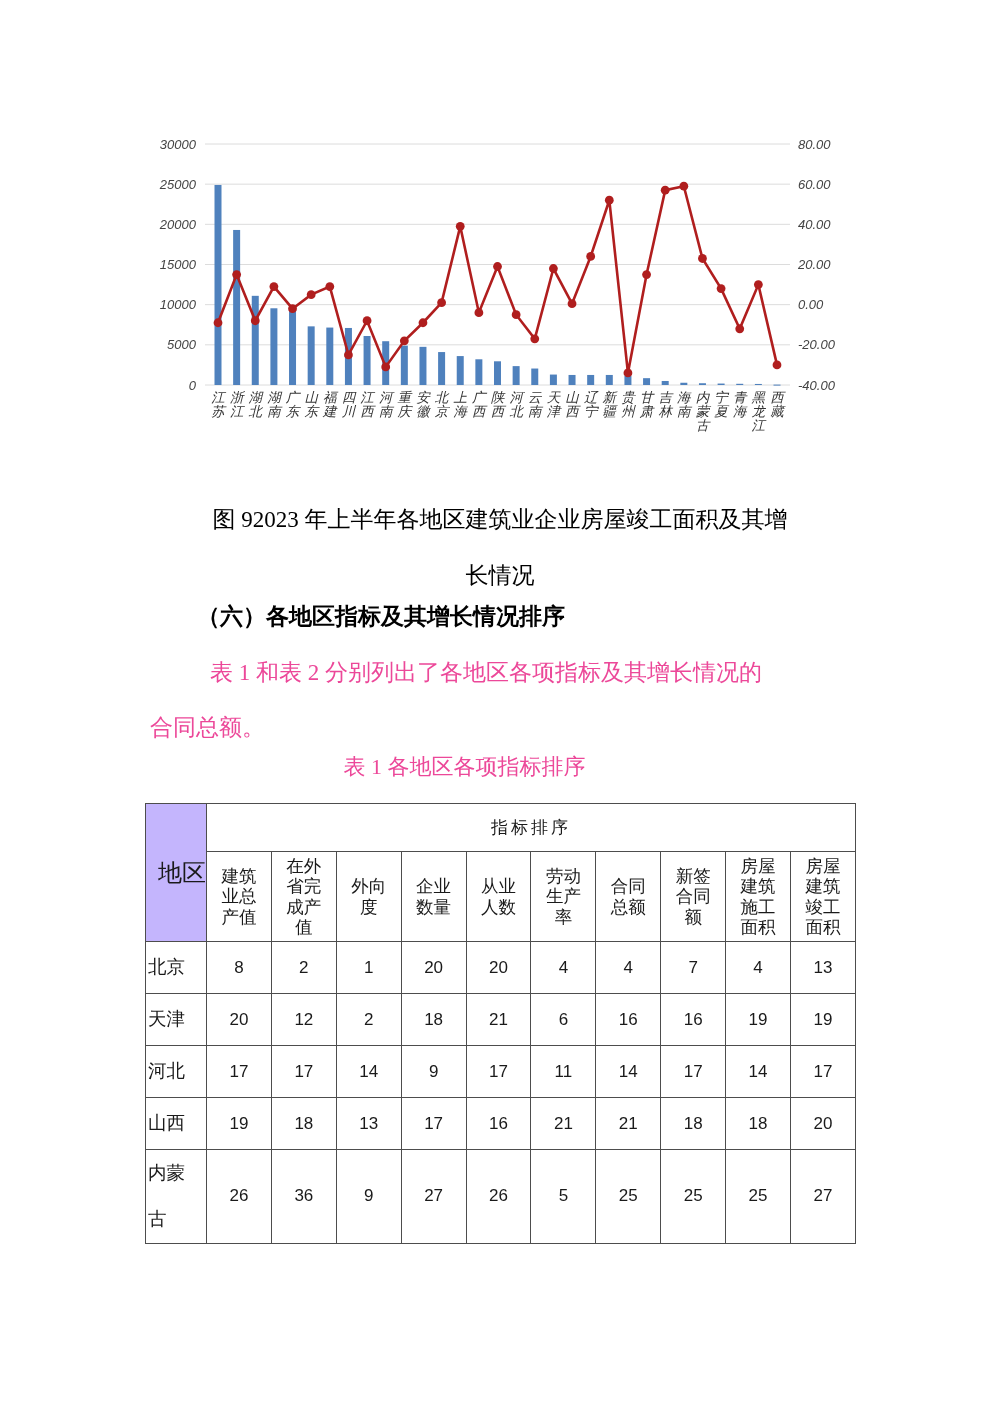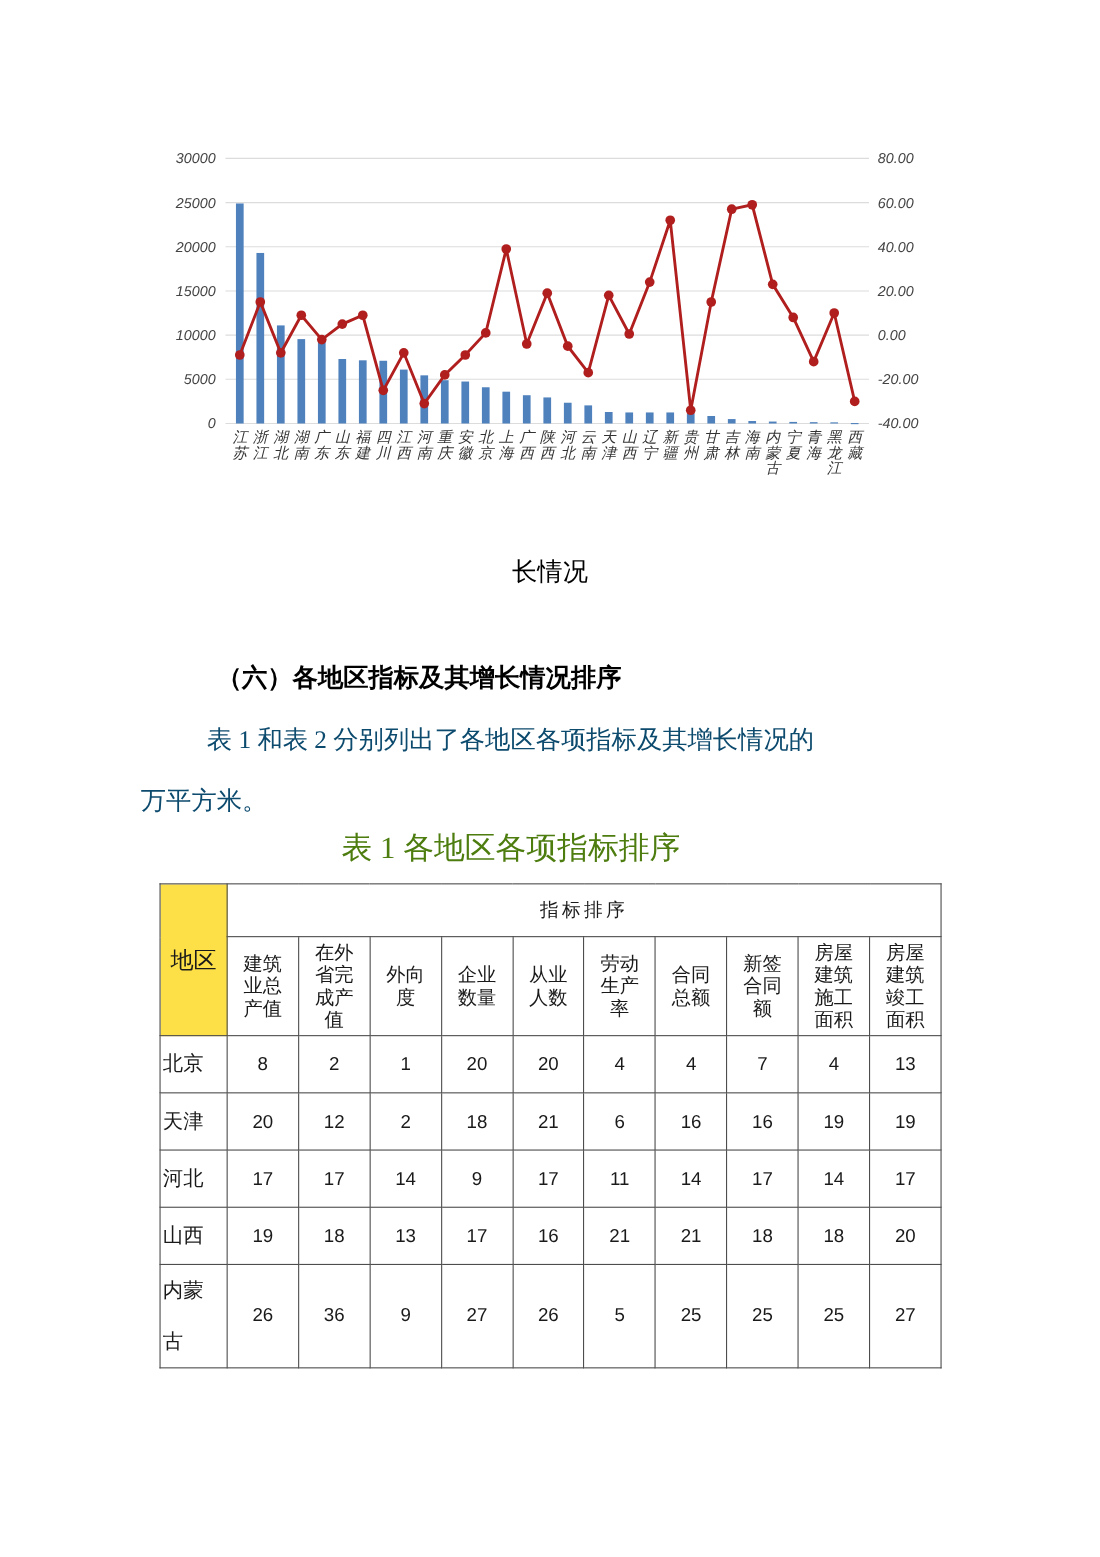--- a/index.html
+++ b/index.html
@@ -15,32 +15,32 @@
   .swatch-bar{display:inline-block;width:30px;height:11px;}
   .swatch-line{position:relative;display:inline-block;width:44px;height:3px;}
   .swatch-line .dot{position:absolute;left:50%;top:50%;transform:translate(-50%,-50%);
           width:11px;height:11px;border-radius:50%;}
 
   
   .caption{position:absolute;left:0;top:492px;width:1000px;text-align:center;
            font-size:23px;line-height:56px;color:#000;}
   .heading{position:absolute;left:197px;top:601px;margin:0;font-size:23px;font-weight:bold;
            font-family:"Liberation Sans",sans-serif;color:#000;}
-  .para{position:absolute;left:128px;top:645px;width:712px;font-size:23px;line-height:55px;color:#0c4a6e;}
+  .para{position:absolute;left:150px;top:645px;width:712px;font-size:23px;line-height:55px;color:#ec4899;}
   .para .indent{text-indent:60px;}
-  .table-title{position:absolute;left:0;top:752px;width:929px;text-align:center;font-size:28px;color:#4d7c0f;}
+  .table-title{position:absolute;left:0;top:752px;width:929px;text-align:center;font-size:22px;color:#ec4899;}
 
   
   table.rank{position:absolute;left:145px;top:803px;width:711px;border-collapse:collapse;
              table-layout:fixed;font-family:"Liberation Sans",sans-serif;color:#1a1a1a;
              text-align:center;}
   .rank th,.rank td{border:1px solid #4d4d4d;font-weight:normal;padding:0;vertical-align:middle;}
   .rank tr.group-row{height:48px;}
   .rank th.group{font-size:17px;letter-spacing:3px;}
-  .rank th.corner{background:#fde047;font-size:21px;}
+  .rank th.corner{background:#c4b5fd;font-size:24px;text-align:right;}
   .rank tr.cols-row{height:90px;margin-top:32px;}
   .rank th.col-h{font-size:17.5px;line-height:1.16;padding:2px 13px;word-break:break-all;}
   .rank tbody tr{height:52px;}
   .rank th.region{font-size:18.5px;text-align:left;padding:0 6px 0 2px;line-height:2.5;word-break:break-all;}
   .rank td.val{font-size:17px;}
 </style>
 </head>
 <body>
 
 <div class="page">
@@ -159,28 +159,29 @@
         <text text-anchor="middle" font-size="13.5" fill="#333"><tspan x="555.8333333333333" y="271">海</tspan><tspan x="555.8333333333333" y="285">南</tspan></text>
         <text text-anchor="middle" font-size="13.5" fill="#333"><tspan x="574.4666666666667" y="271">内</tspan><tspan x="574.4666666666667" y="285">蒙</tspan><tspan x="574.4666666666667" y="299">古</tspan></text>
         <text text-anchor="middle" font-size="13.5" fill="#333"><tspan x="593.0999999999999" y="271">宁</tspan><tspan x="593.0999999999999" y="285">夏</tspan></text>
         <text text-anchor="middle" font-size="13.5" fill="#333"><tspan x="611.7333333333333" y="271">青</tspan><tspan x="611.7333333333333" y="285">海</tspan></text>
         <text text-anchor="middle" font-size="13.5" fill="#333"><tspan x="630.3666666666667" y="271">黑</tspan><tspan x="630.3666666666667" y="285">龙</tspan><tspan x="630.3666666666667" y="299">江</tspan></text>
         <text text-anchor="middle" font-size="13.5" fill="#333"><tspan x="649" y="271">西</tspan><tspan x="649" y="285">藏</tspan></text>
       </svg>
   </section>
 
   <div class="caption">
+    <div>图 92023 年上半年各地区建筑业企业房屋竣工面积及其增</div>
     <div>长情况</div>
   </div>
 
   <h3 class="heading">（六）各地区指标及其增长情况排序</h3>
 
   <div class="para">
     <div class="indent">表 1 和表 2 分别列出了各地区各项指标及其增长情况的</div>
-    <div>万平方米。</div>
+    <div>合同总额。</div>
   </div>
 
   <div class="table-title">表 1 各地区各项指标排序</div>
 
   <table class="rank">
     <colgroup>
       <col style="width:61px">
       <col>
         <col>
         <col>

